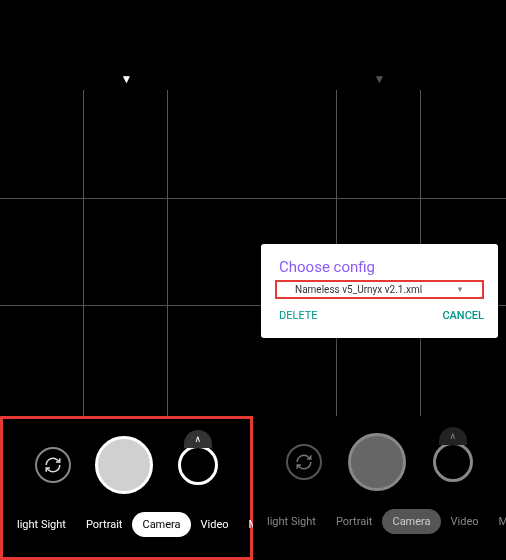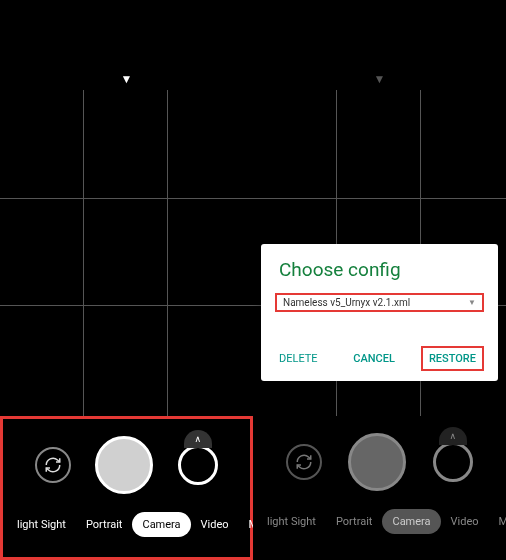--- a/index.html
+++ b/index.html
@@ -22,22 +22,22 @@
 .shutter.dim{background:#666;border-color:#888}
 .last-shot{width:40px;height:40px;border-radius:50%;border:3px solid #fff;background:#000;position:relative}
 .last-shot.dim{border-color:#888}
 .up-handle{position:absolute;top:-18px;left:50%;transform:translateX(-50%);width:28px;height:18px;background:#333;border-radius:14px 14px 0 0;display:flex;align-items:center;justify-content:center;color:#fff;font-size:9px}
 .modes{display:flex;align-items:center;justify-content:space-between;padding:0 4px;height:50px;font-size:11px;color:#fff;font-weight:400}
 .modes.dim{color:#888}
 .mode{padding:6px 10px;white-space:nowrap}
 .mode.active{background:#fff;color:#000;border-radius:14px}
 .mode.active-dim{background:#555;color:#ccc;border-radius:14px}
 .dialog{position:absolute;top:244px;left:8px;right:8px;background:#fff;border-radius:3px;padding:14px 14px 10px;box-shadow:0 2px 10px rgba(0,0,0,.4)}
-.dialog-title{font-size:19px;color:#15803d;margin-bottom:12px;padding-left:4px}
-.dropdown{display:flex;align-items:center;justify-content:space-between;border:2px solid #e53935;padding:2px 6px;font-size:10px;color:#333;margin-bottom:34px}
+.dialog-title{font-size:15px;color:#8b5cf6;margin-bottom:4px;padding-left:4px}
+.dropdown{display:flex;align-items:center;justify-content:space-between;border:2px solid #e53935;padding:2px 18px;font-size:10px;color:#333;margin-bottom:4px}
 .dropdown-caret{font-size:8px;color:#888}
 .dialog-actions{display:flex;justify-content:space-between;align-items:center}
 .action-left{color:#009688;font-size:11px;font-weight:400;padding:6px 4px}
 .action-right{display:flex;gap:26px;align-items:center}
 .action-cancel{color:#009688;font-size:11px;font-weight:500}
 .action-restore{color:#009688;font-size:11px;font-weight:500;border:2px solid #e53935;padding:4px 6px}
 </style>
 </head>
 <body>
 
@@ -86,21 +86,20 @@
   <div class="dialog">
     <div class="dialog-title">Choose config</div>
     <div class="dropdown">
       <span>Nameless v5_Urnyx v2.1.xml</span>
       <span class="dropdown-caret">▼</span>
     </div>
     <div class="dialog-actions">
       <div class="action-left">DELETE</div>
       <div class="action-right">
         <div class="action-cancel">CANCEL</div>
-        <div class="action-restore">RESTORE</div>
       </div>
     </div>
   </div>
 
   <div class="bottom-bar">
     <div class="controls">
       <div class="switch-btn" style="border-color:#555;color:#777">
         <svg viewBox="0 0 24 24" fill="none" stroke="currentColor" stroke-width="2">
               <path d="M3 12a9 9 0 0 1 15-6.7L21 8M21 12a9 9 0 0 1-15 6.7L3 16"></path>
               <path d="M21 3v5h-5M3 21v-5h5"></path>

